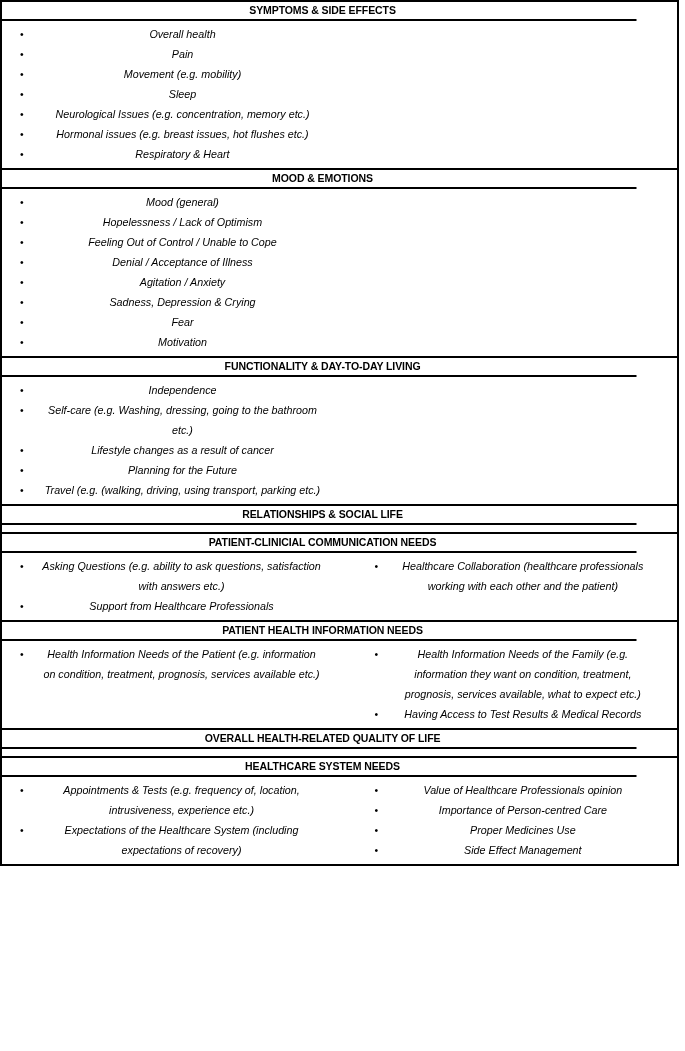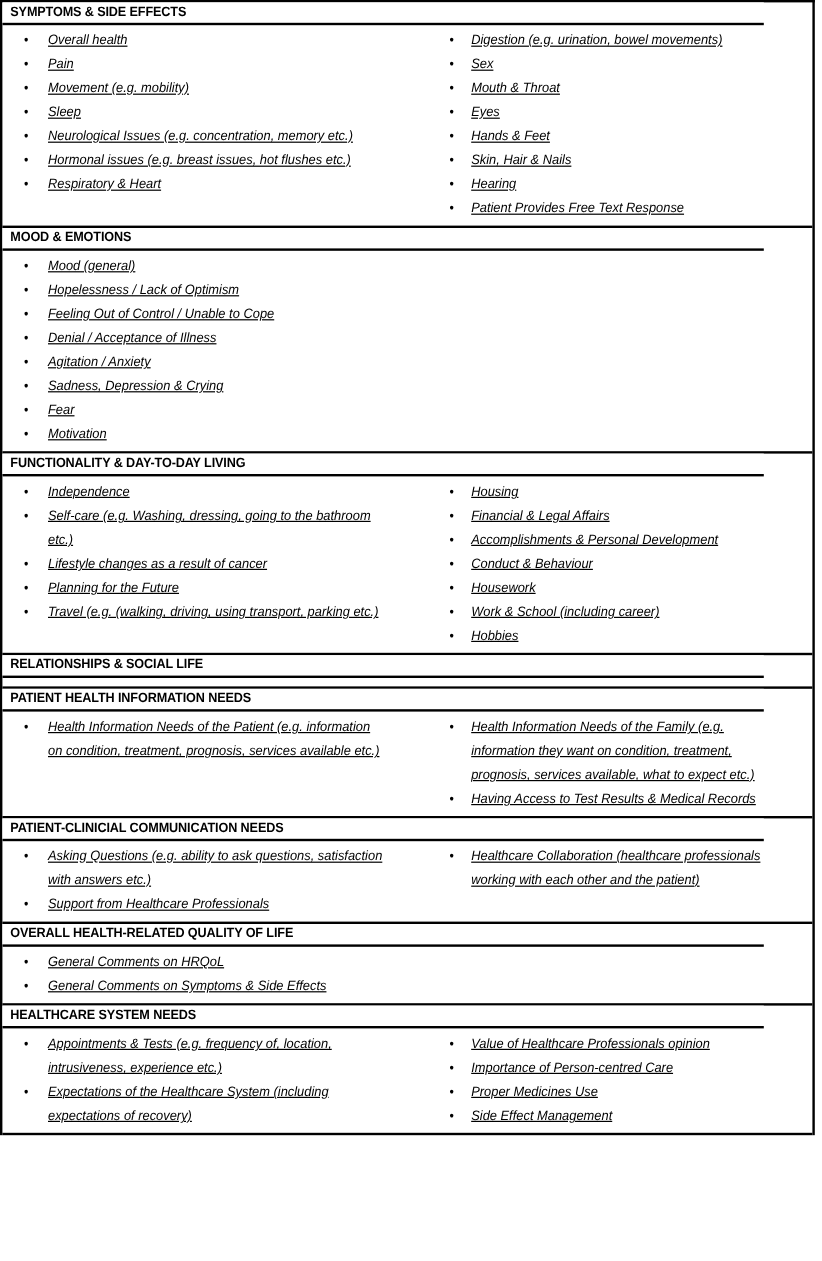--- a/index.html
+++ b/index.html
@@ -16,20 +16,21 @@
   #framework-table {
     width: 679px;
     margin: 0;
     border-left: 2px solid #000;
     border-right: 2px solid #000;
     border-top: 2px solid #000;
     box-sizing: border-box;
   }
   .section {
     display: block;
+    text-align: center;
   }
   .section-header {
     font-family: "Liberation Sans", sans-serif;
     font-weight: bold;
     font-size: 11.2px;
     letter-spacing: -0.1px;
     color: #000;
     padding: 2px 0 2px 7px;
     border-bottom: 2px solid #000;
     line-height: 13px;
@@ -53,21 +54,20 @@
     padding-left: 0px;
   }
   .col-right {
     width: 331px;
     padding-left: 0px;
   }
   ul.items {
     list-style: none;
     margin: 0;
     padding: 0;
-    text-decoration: underline;
   }
   ul.items li {
     position: relative;
     font-family: "Liberation Sans", sans-serif;
     font-style: italic;
     font-size: 11.3px;
     line-height: 20px;
     color: #000;
     padding-left: 40px;
     padding-right: 8px;
@@ -106,32 +106,20 @@
           <ul class="items ">
             <li>Overall health</li>
             <li>Pain</li>
             <li>Movement (e.g. mobility)</li>
             <li>Sleep</li>
             <li>Neurological Issues (e.g. concentration, memory etc.)</li>
             <li>Hormonal issues (e.g. breast issues, hot flushes etc.)</li>
             <li>Respiratory &amp; Heart</li>
           </ul>
         </div>
-        <div class="col col-right">
-          <ul class="items ">
-            <li>Digestion (e.g. urination, bowel movements)</li>
-            <li>Sex</li>
-            <li>Mouth &amp; Throat</li>
-            <li>Eyes</li>
-            <li>Hands &amp; Feet</li>
-            <li>Skin, Hair &amp; Nails</li>
-            <li>Hearing</li>
-            <li>Patient Provides Free Text Response</li>
-          </ul>
-        </div>
       </div>
     </div>
     <div class="section">
       <div class="section-header">MOOD &amp; EMOTIONS</div>
       <div class="section-body">
         <div class="col col-left">
           <ul class="items indent-mid">
             <li>Mood (general)</li>
             <li>Hopelessness / Lack of Optimism</li>
             <li>Feeling Out of Control / Unable to Cope</li>
@@ -149,79 +137,62 @@
       <div class="section-body">
         <div class="col col-left">
           <ul class="items indent-mid">
             <li>Independence</li>
             <li>Self-care (e.g.  Washing, dressing, going to the bathroom etc.)</li>
             <li>Lifestyle changes as a result of cancer</li>
             <li>Planning for the Future</li>
             <li>Travel (e.g. (walking, driving, using transport, parking etc.)</li>
           </ul>
         </div>
-        <div class="col col-right">
-          <ul class="items indent-mid">
-            <li>Housing</li>
-            <li>Financial &amp; Legal Affairs</li>
-            <li>Accomplishments &amp; Personal Development</li>
-            <li>Conduct &amp; Behaviour</li>
-            <li>Housework</li>
-            <li>Work &amp; School (including career)</li>
-            <li>Hobbies</li>
-          </ul>
-        </div>
       </div>
     </div>
     <div class="section">
       <div class="section-header">RELATIONSHIPS &amp; SOCIAL LIFE</div>
       <div class="section-body">
-      </div>
-    </div>
-    <div class="section">
-      <div class="section-header">PATIENT HEALTH INFORMATION NEEDS</div>
-      <div class="section-body">
-        <div class="col col-left">
-          <ul class="items indent-tight">
-            <li>Health Information Needs of the Patient (e.g. information on condition, treatment, prognosis, services available etc.)</li>
-          </ul>
-        </div>
-        <div class="col col-right">
-          <ul class="items indent-tight">
-            <li>Health Information Needs of the Family (e.g. information they want on condition, treatment, prognosis, services available, what to expect etc.)</li>
-            <li>Having Access to Test Results &amp; Medical Records</li>
-          </ul>
-        </div>
       </div>
     </div>
     <div class="section">
       <div class="section-header">PATIENT-CLINICIAL COMMUNICATION NEEDS</div>
       <div class="section-body">
         <div class="col col-left">
           <ul class="items ">
             <li>Asking Questions (e.g. ability to ask questions, satisfaction with answers etc.)</li>
             <li>Support from Healthcare Professionals</li>
           </ul>
         </div>
         <div class="col col-right">
           <ul class="items ">
             <li>Healthcare Collaboration (healthcare professionals working with each other and the patient)</li>
           </ul>
         </div>
       </div>
     </div>
     <div class="section">
+      <div class="section-header">PATIENT HEALTH INFORMATION NEEDS</div>
+      <div class="section-body">
+        <div class="col col-left">
+          <ul class="items indent-tight">
+            <li>Health Information Needs of the Patient (e.g. information on condition, treatment, prognosis, services available etc.)</li>
+          </ul>
+        </div>
+        <div class="col col-right">
+          <ul class="items indent-tight">
+            <li>Health Information Needs of the Family (e.g. information they want on condition, treatment, prognosis, services available, what to expect etc.)</li>
+            <li>Having Access to Test Results &amp; Medical Records</li>
+          </ul>
+        </div>
+      </div>
+    </div>
+    <div class="section">
       <div class="section-header">OVERALL HEALTH-RELATED QUALITY OF LIFE</div>
       <div class="section-body">
-        <div class="col col-left">
-          <ul class="items indent-tight">
-            <li>General Comments on HRQoL</li>
-            <li>General Comments on Symptoms &amp; Side Effects</li>
-          </ul>
-        </div>
       </div>
     </div>
     <div class="section">
       <div class="section-header">HEALTHCARE SYSTEM NEEDS</div>
       <div class="section-body">
         <div class="col col-left">
           <ul class="items indent-tight">
             <li>Appointments &amp; Tests (e.g. frequency of, location, intrusiveness, experience etc.)</li>
             <li>Expectations of the Healthcare System (including expectations of recovery)</li>
           </ul>

